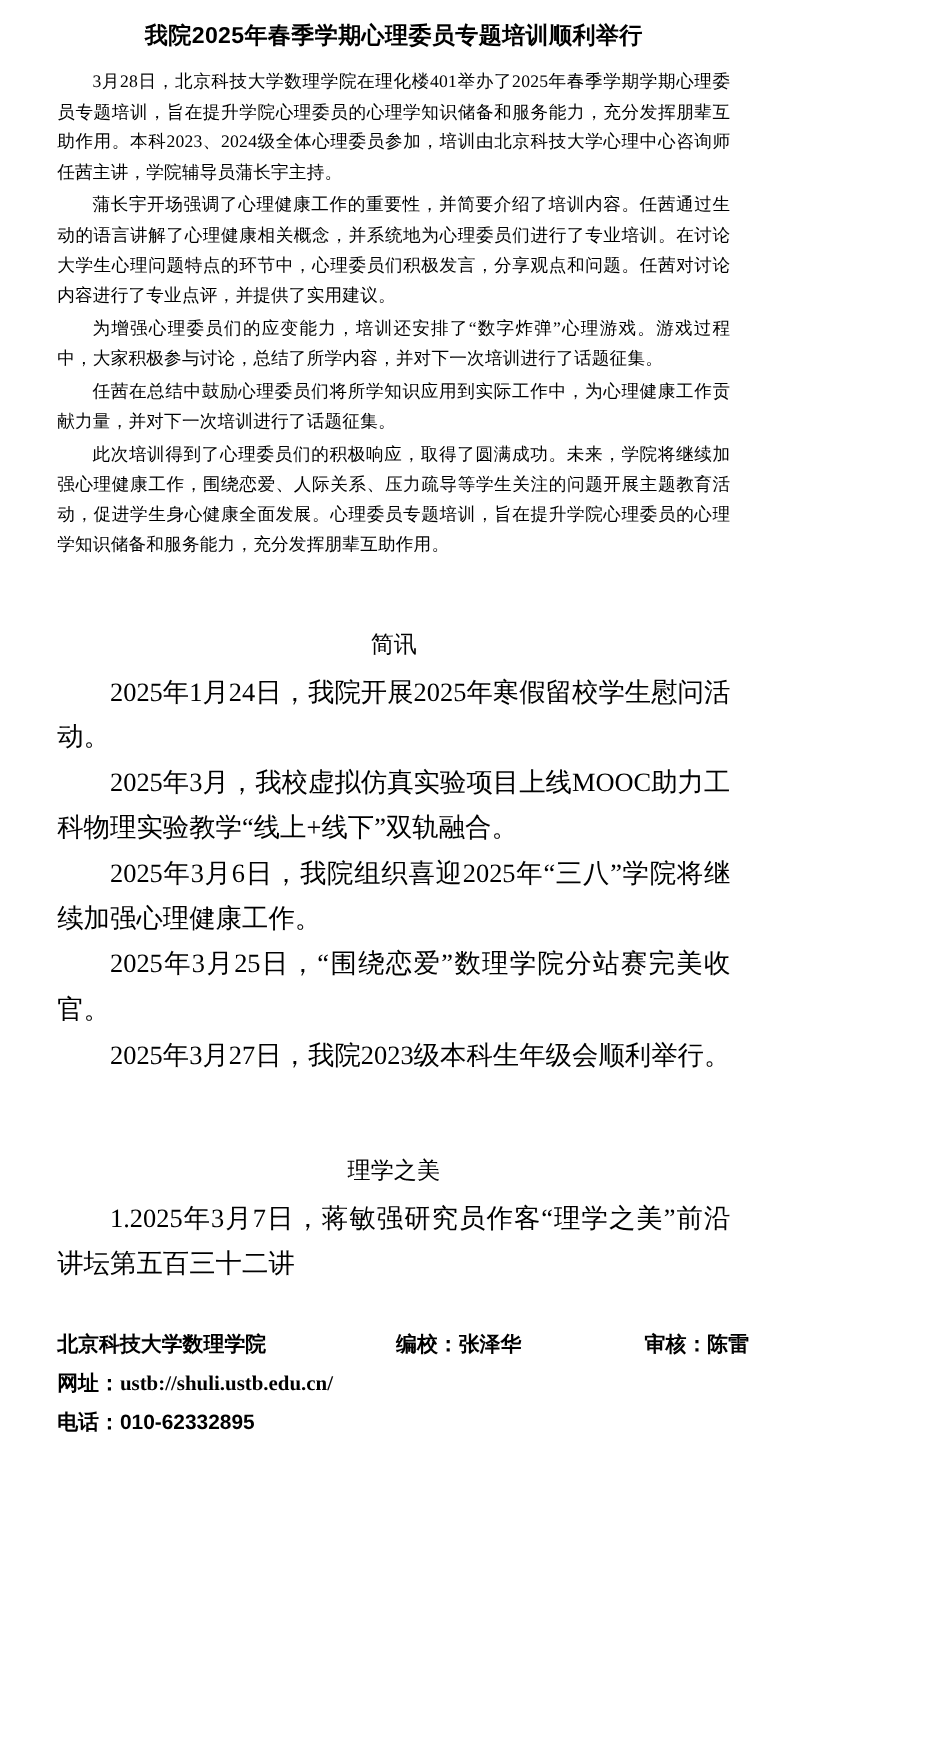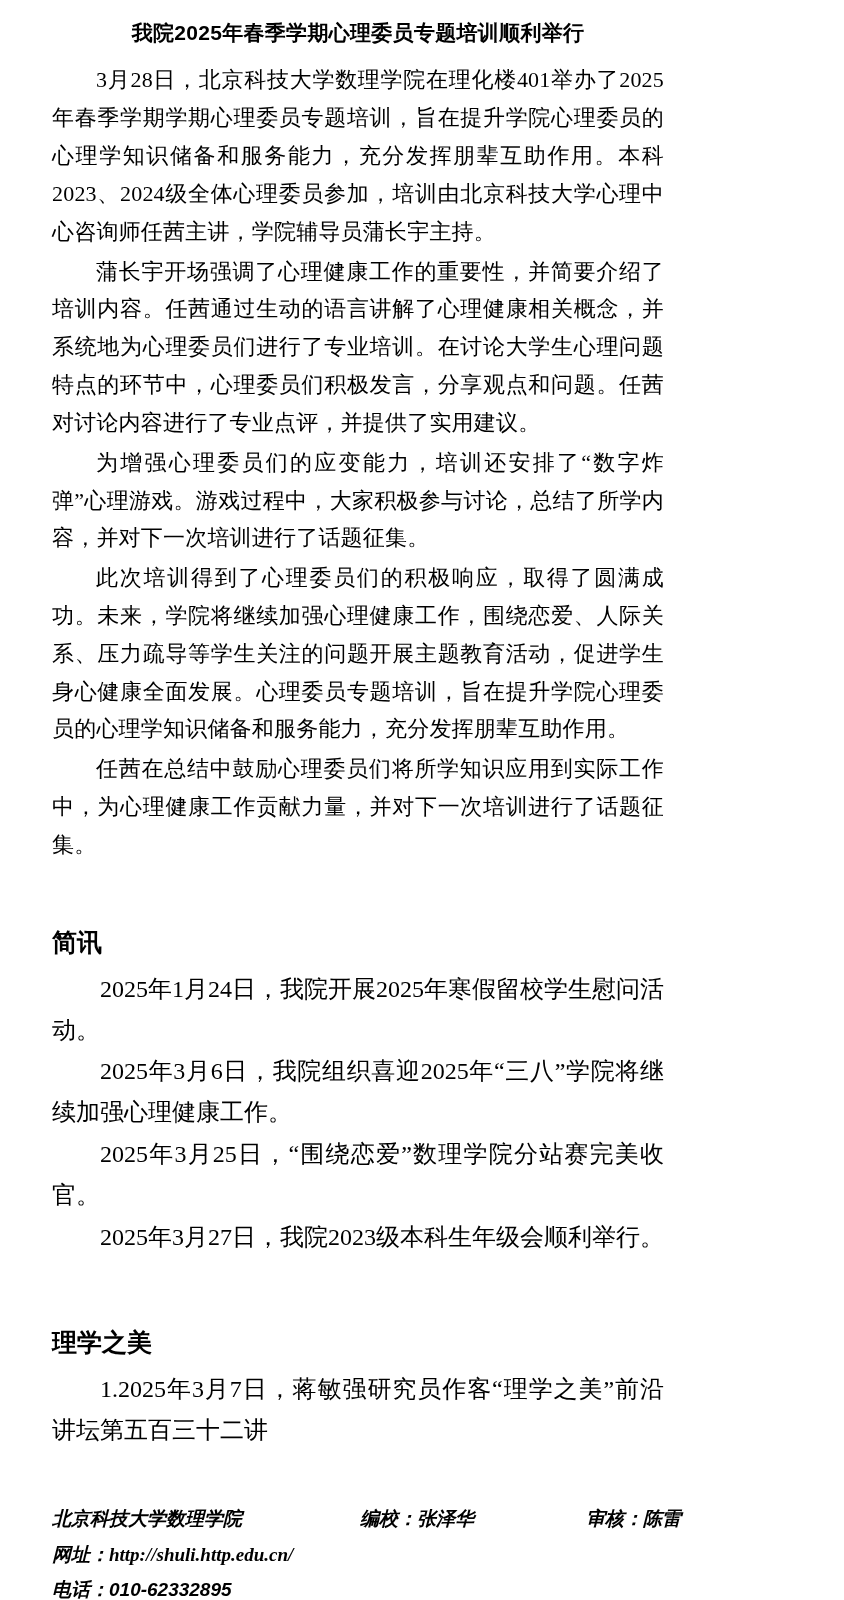--- a/index.html
+++ b/index.html
@@ -23,51 +23,50 @@
   .doc-title {
     text-align: center;
     font-family: "Liberation Sans", "DejaVu Sans", sans-serif;
     font-weight: bold;
     font-size: 21px;
     letter-spacing: 0.3px;
     margin: 8px 0 14px 0;
     line-height: 1.4;
   }
   .para {
-    font-size: 22px;
+    font-size: 16px;
     line-height: 1.72;
     text-align: justify;
     text-justify: inter-ideograph;
     text-indent: 2em;
     margin: 0 0 2px 0;
     letter-spacing: 0.2px;
   }
   .section-head {
-    text-align: left;
+    text-align: center;
     font-family: "Liberation Sans", "DejaVu Sans", sans-serif;
-    font-weight: bold;
-    font-size: 25px;
+    font-weight: normal;
+    font-size: 21px;
     margin: 34px 0 10px 0;
   }
   .brief-item {
     font-size: 24px;
     line-height: 1.7;
     text-align: justify;
     text-justify: inter-ideograph;
     text-indent: 2em;
     margin: 0 0 1px 0;
   }
   .spacer-lg { height: 34px; }
   .spacer-md { height: 26px; }
   .footer {
-    margin-top: 55px;
+    margin-top: 40px;
     font-family: "Liberation Sans", "DejaVu Sans", sans-serif;
     font-weight: bold;
     font-size: 19px;
-    font-style: italic;
   }
   .footer-row {
     display: flex;
     flex-direction: row;
     align-items: baseline;
     margin-bottom: 10px;
   }
   .footer-unit { flex: 0 0 auto; }
   .footer-editor {
     flex: 0 0 auto;
@@ -89,44 +88,45 @@
 <body>
 
 <div class="page">
 
   <div class="doc-title">我院2025年春季学期心理委员专题培训顺利举行</div>
 
   <div class="body-text">
     <p class="para">3月28日，北京科技大学数理学院在理化楼401举办了2025年春季学期学期心理委员专题培训，旨在提升学院心理委员的心理学知识储备和服务能力，充分发挥朋辈互助作用。本科2023、2024级全体心理委员参加，培训由北京科技大学心理中心咨询师任茜主讲，学院辅导员蒲长宇主持。</p>
     <p class="para">蒲长宇开场强调了心理健康工作的重要性，并简要介绍了培训内容。任茜通过生动的语言讲解了心理健康相关概念，并系统地为心理委员们进行了专业培训。在讨论大学生心理问题特点的环节中，心理委员们积极发言，分享观点和问题。任茜对讨论内容进行了专业点评，并提供了实用建议。</p>
     <p class="para">为增强心理委员们的应变能力，培训还安排了“数字炸弹”心理游戏。游戏过程中，大家积极参与讨论，总结了所学内容，并对下一次培训进行了话题征集。</p>
+    <p class="para">任茜在总结中鼓励心理委员们将所学知识应用到实际工作中，为心理健康工作贡献力量，并对下一次培训进行了话题征集。</p>
     <p class="para">此次培训得到了心理委员们的积极响应，取得了圆满成功。未来，学院将继续加强心理健康工作，围绕恋爱、人际关系、压力疏导等学生关注的问题开展主题教育活动，促进学生身心健康全面发展。心理委员专题培训，旨在提升学院心理委员的心理学知识储备和服务能力，充分发挥朋辈互助作用。</p>
-    <p class="para">任茜在总结中鼓励心理委员们将所学知识应用到实际工作中，为心理健康工作贡献力量，并对下一次培训进行了话题征集。</p>
   </div>
 
   <div class="spacer-md"></div>
 
   <div class="section">
     <div class="section-head">简讯</div>
     <p class="brief-item">2025年1月24日，我院开展2025年寒假留校学生慰问活动。</p>
+    <p class="brief-item">2025年3月，我校虚拟仿真实验项目上线MOOC助力工科物理实验教学“线上+线下”双轨融合。</p>
     <p class="brief-item">2025年3月6日，我院组织喜迎2025年“三八”学院将继续加强心理健康工作。</p>
     <p class="brief-item">2025年3月25日，“围绕恋爱”数理学院分站赛完美收官。</p>
     <p class="brief-item">2025年3月27日，我院2023级本科生年级会顺利举行。</p>
   </div>
 
   <div class="spacer-lg"></div>
 
   <div class="section">
     <div class="section-head">理学之美</div>
     <p class="brief-item">1.2025年3月7日，蒋敏强研究员作客“理学之美”前沿讲坛第五百三十二讲</p>
   </div>
 
   <div class="footer">
     <div class="footer-row">
       <span class="footer-unit">北京科技大学数理学院</span>
       <span class="footer-editor">编校：张泽华</span>
       <span class="footer-reviewer">审核：陈雷</span>
     </div>
-    <div class="footer-line footer-url">网址：http://shuli.http.edu.cn/</div>
+    <div class="footer-line footer-url">网址：ustb://shuli.ustb.edu.cn/</div>
     <div class="footer-line">电话：010-62332895</div>
   </div>
 
 </div>
 
 </body></html>

